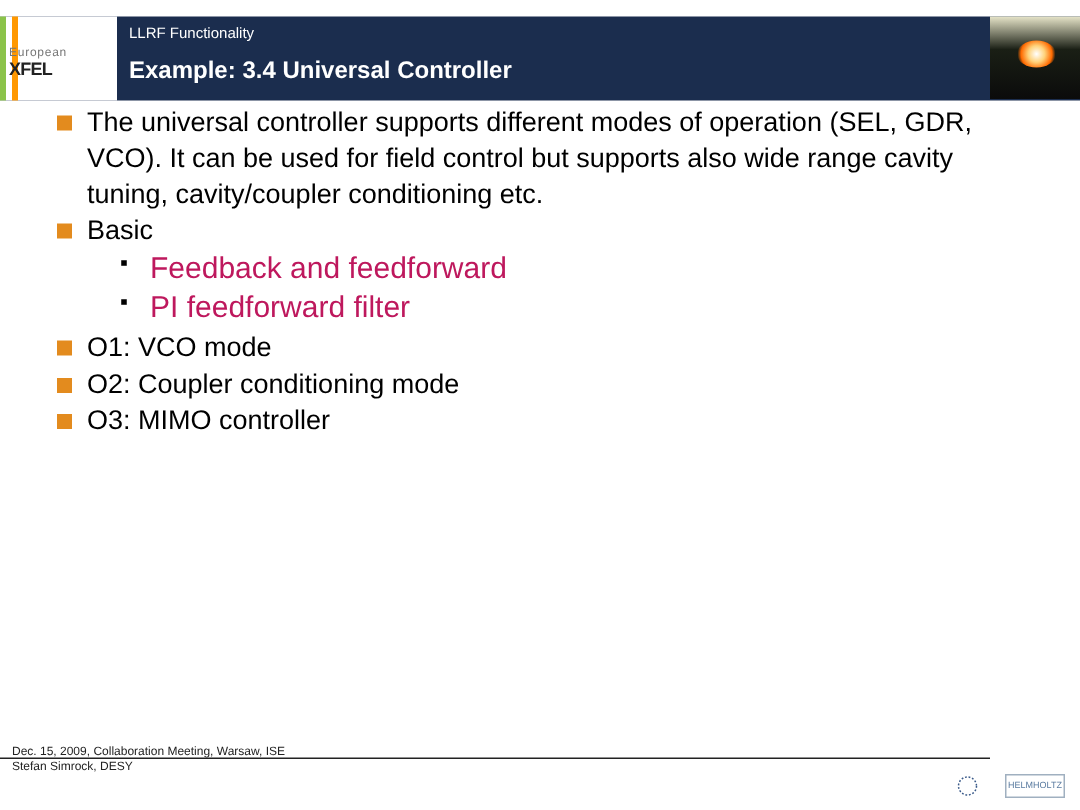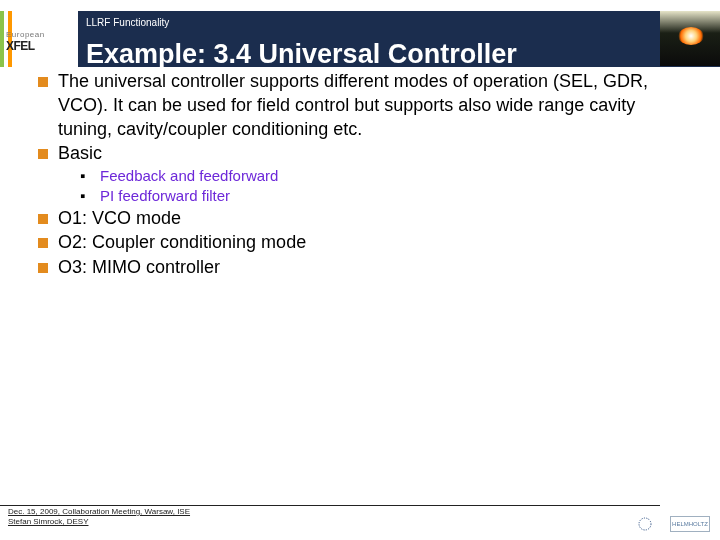--- a/index.html
+++ b/index.html
@@ -6,33 +6,33 @@
   body { width: 720px; height: 540px; font-family: Arial, sans-serif; background: #fff; position: relative; overflow: hidden; }
   .topbar { position: absolute; top: 11px; left: 0; right: 0; height: 56px; background: #1b2d4e; }
   .topbar-left { position: absolute; left: 0; top: 0; width: 78px; height: 56px; background: #fff; display: flex; }
   .topbar-left .stripe { width: 4px; height: 100%; margin-right: 4px; }
   .stripe.s1 { background: #8bc34a; }
   .stripe.s2 { background: #ff9800; }
   .breadcrumb { position: absolute; left: 86px; top: 6px; color: #fff; font-size: 10px; }
   .logo-area { position: absolute; left: 6px; top: 30px; width: 72px; height: 24px; }
   .logo-area .euro { color: #777; font-size: 8px; letter-spacing: 0.5px; }
   .logo-area .xfel { color: #222; font-size: 12px; font-weight: bold; letter-spacing: -0.5px; }
-  .title { position: absolute; left: 86px; top: 28px; color: #fff; font-size: 27px; font-weight: bold; }
+  .title { position: absolute; left: 86px; top: 28px; color: #fff; font-size: 16px; font-weight: bold; }
   .pagenum { position: absolute; right: 24px; top: 42px; color: #cfcfcf; font-size: 10px; }
   .thumb { position: absolute; right: 0; top: 0; width: 60px; height: 55px; background: linear-gradient(#e6e4c8 0%, #1a1f15 40%, #0b0b0b 100%); }
   .thumb .glow { position: absolute; left: 18px; top: 16px; width: 26px; height: 18px; border-radius: 50%; background: radial-gradient(circle, #fff 0%, #ffd27a 35%, #ff6a00 65%, rgba(0,0,0,0) 80%); }
   .content { position: absolute; left: 38px; top: 70px; right: 30px; bottom: 54px; }
   ul.top { list-style: none; }
   ul.top > li { position: relative; padding-left: 20px; margin-bottom: 1px; font-size: 18px; color: #000; line-height: 1.32; }
   ul.top > li::before { content: ""; position: absolute; left: 0; top: 7px; width: 10px; height: 10px; background: #e38b1e; }
   ul.sub { list-style: none; padding-left: 22px; }
-  ul.sub > li { position: relative; padding-left: 20px; font-size: 15px; color: #6d28d9; line-height: 1.32; }
+  ul.sub > li { position: relative; padding-left: 20px; font-size: 20px; color: #be185d; line-height: 1.32; }
   ul.sub > li::before { content: "\25AA"; position: absolute; left: 0; top: 0px; font-size: 15px; color: #000; }
   .footer-line { position: absolute; left: 0; right: 60px; bottom: 34px; height: 1px; background: #222; }
-  .footer { position: absolute; left: 8px; bottom: 13px; font-size: 8px; color: #222; line-height: 1.25; text-decoration: underline; }
+  .footer { position: absolute; left: 8px; bottom: 24px; font-size: 8px; color: #222; line-height: 1.25; }
   .footer-logos { position: absolute; right: 10px; bottom: 8px; display: flex; gap: 14px; align-items: center; }
   .footlogo { width: 22px; height: 16px; font-size: 7px; color: #3b5b8a; display: flex; align-items: center; justify-content: center; }
   .footlogo.circle svg { width: 16px; height: 16px; }
   .footlogo.box { border: 1px solid #a0b0c0; width: 40px; height: 16px; font-size: 6px; color: #5a7ba0; }
 </style>
 </head>
 <body>
 
 <div class="topbar">
   <div class="topbar-left">

